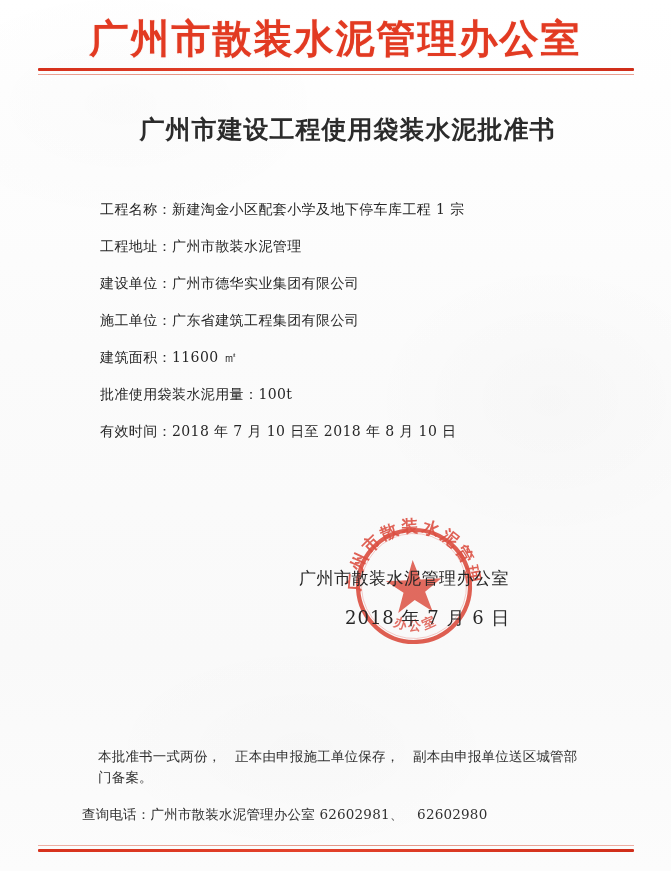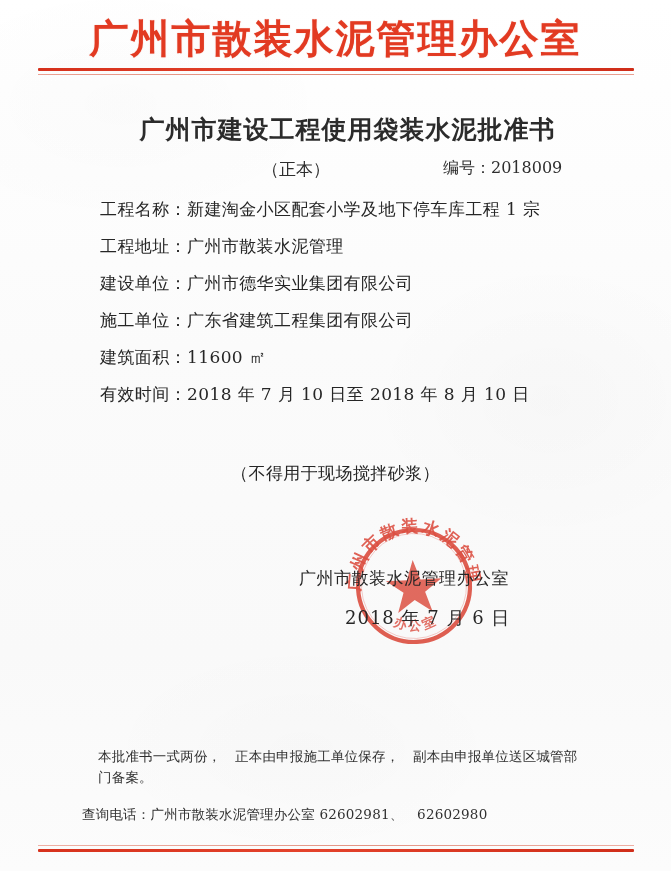--- a/index.html
+++ b/index.html
@@ -104,21 +104,21 @@
 
   
   .fields {
     position: absolute;
     top: 196px;
     left: 100px;
     width: 520px;
   }
   .field-row {
     height: 37px;
-    font-size: 17px;
+    font-size: 14px;
     line-height: 26px;
     color: #262626;
     white-space: nowrap;
     letter-spacing: 0.4px;
   }
   .field-label { color: #262626; }
   .field-value { color: #262626; }
 
   .note-line {
     position: absolute;
@@ -204,49 +204,45 @@
   <div class="masthead">
     <div class="masthead-title">广州市散装水泥管理办公室</div>
   </div>
   <div class="rule-top" style="top:68px;position:absolute;">
     <div class="thick"></div>
     <div class="thin"></div>
   </div>
 
   <div class="doc-title">广州市建设工程使用袋装水泥批准书</div>
 
-  <div class="subline">
-    <span class="copy-label">（正本）</span>
-    <span class="serial">
-      <span>编号：</span><span>2018009</span>
-    </span>
-  </div>
 
   <div class="fields">
     <div class="field-row">
       <span class="field-label">工程名称：</span><span class="field-value">新建淘金小区配套小学及地下停车库工程 1 宗</span>
     </div>
     <div class="field-row">
       <span class="field-label">工程地址：</span><span class="field-value">广州市散装水泥管理</span>
     </div>
     <div class="field-row">
       <span class="field-label">建设单位：</span><span class="field-value">广州市德华实业集团有限公司</span>
     </div>
     <div class="field-row">
       <span class="field-label">施工单位：</span><span class="field-value">广东省建筑工程集团有限公司</span>
     </div>
     <div class="field-row">
       <span class="field-label">建筑面积：</span><span class="field-value">11600 ㎡</span>
     </div>
     <div class="field-row">
+      <span class="field-label">批准使用袋装水泥用量：</span><span class="field-value">100t</span>
+    </div>
+    <div class="field-row">
       <span class="field-label">有效时间：</span><span class="field-value">2018 年 7 月 10 日至 2018 年 8 月 10 日</span>
     </div>
   </div>
 
-  <div class="note-line">（不得用于现场搅拌砂浆）</div>
 
   <div class="seal">
     <svg width="148" height="148" viewBox="0 0 148 148" aria-hidden="true">
       <defs>
         <path id="sealArc" d="M 20,74 A 54,54 0 0 1 128,74" fill="none"></path>
         <path id="sealArcBottom" d="M 30,74 A 44,44 0 0 0 118,74" fill="none"></path>
       </defs>
       <circle cx="74" cy="74" r="56" fill="none" stroke="#d8392a" stroke-width="4.2" opacity="0.92"></circle>
       <circle cx="74" cy="74" r="52.5" fill="none" stroke="#d8392a" stroke-width="0.8" opacity="0.35"></circle>
       <text font-family="'DejaVu Serif','Liberation Serif',serif" font-size="17" font-weight="bold" fill="#d8392a" letter-spacing="2.4" opacity="0.9">

